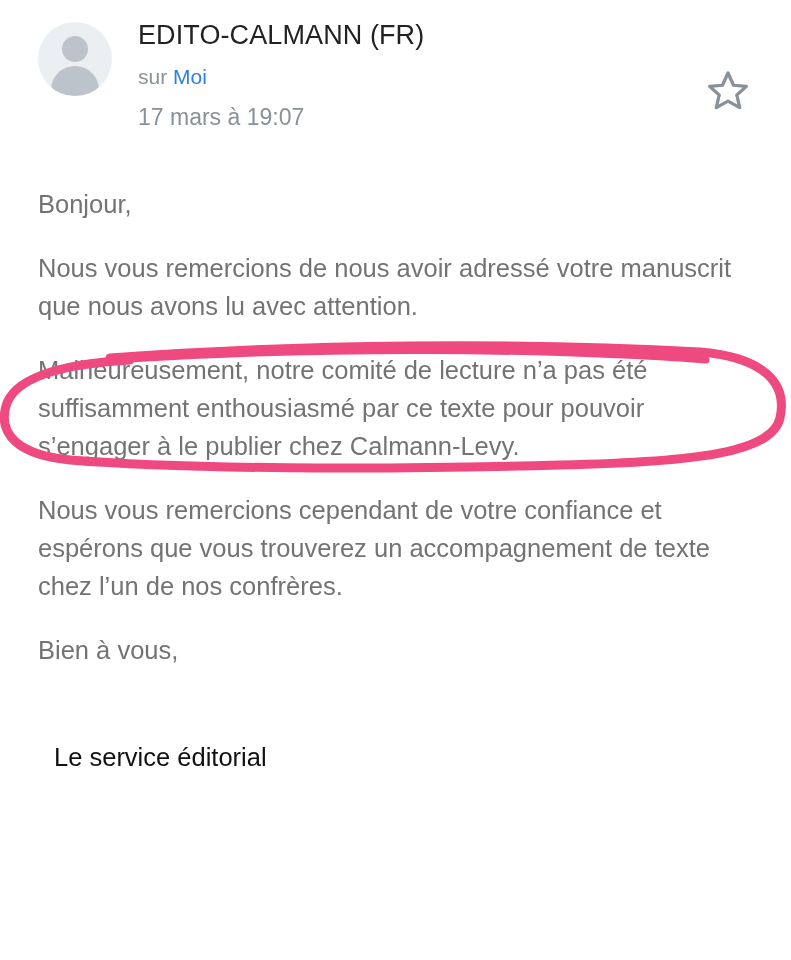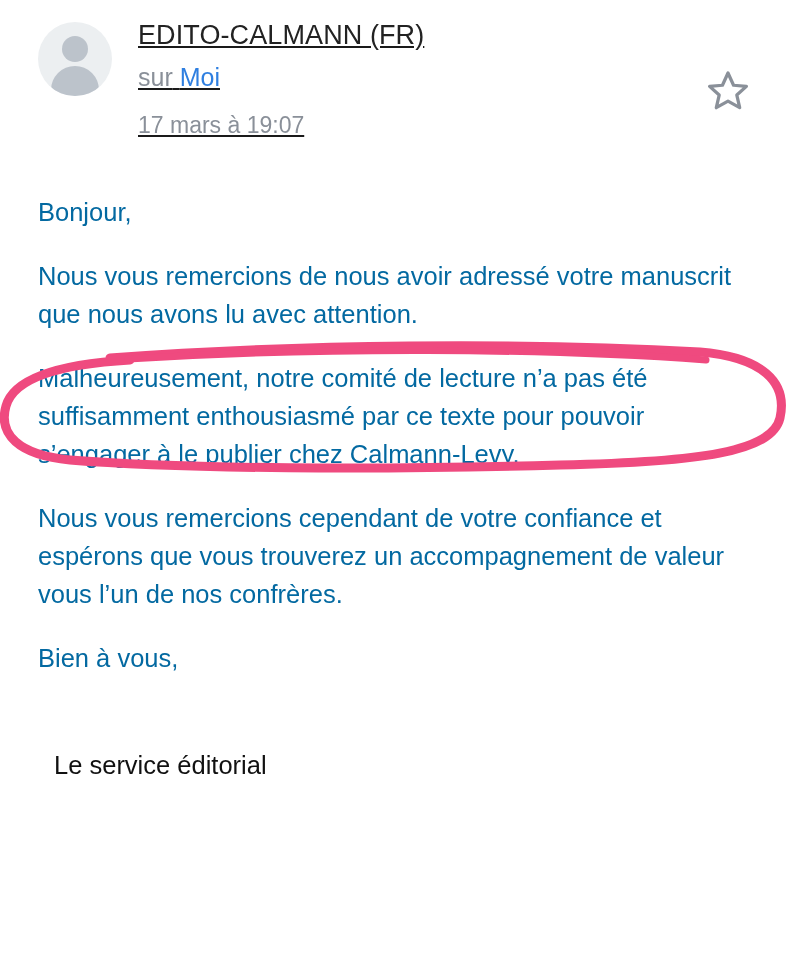--- a/index.html
+++ b/index.html
@@ -60,68 +60,67 @@
     background: #bcc3cb;
     left: 50%;
     bottom: 0;
     transform: translateX(-50%);
   }
 
   .header-text {
     margin-left: 26px;
     flex: 1 1 auto;
     min-width: 0;
-    text-decoration: underline;
   }
 
   .sender-name {
     font-size: 27px;
     line-height: 34px;
     color: #222222;
     letter-spacing: 0.1px;
     white-space: nowrap;
   }
 
   .sub-line {
-    font-size: 25px;
+    font-size: 21px;
     line-height: 32px;
     color: #8a9099;
     margin-top: 9px;
   }
   .sub-line .folder-link {
     color: #2f7fe0;
     cursor: pointer;
   }
 
   .date-line {
     font-size: 23px;
     line-height: 32px;
     color: #8a9099;
-    margin-top: 16px;
+    margin-top: 8px;
   }
 
   .star-button {
     position: absolute;
     right: 40px;
     top: 68px;
     width: 46px;
     height: 46px;
     cursor: pointer;
   }
   .star-button svg {
     display: block;
   }
 
   
   .msg-body {
     padding: 0 30px 0 38px;
     margin-top: 52px;
     font-size: 25.5px;
     line-height: 38px;
-    color: #0369a1;
+    color: #737373;
   }
   .msg-body p {
     margin: 0 0 26px 0;
   }
   .msg-body p.tight {
     margin-bottom: 4px;
   }
 
   .signature {
     margin-top: 66px;
@@ -168,21 +167,21 @@
       <svg width="46" height="46" viewBox="0 0 24 24" fill="none" stroke="#8a9099" stroke-width="1.7" stroke-linejoin="round">
         <polygon points="12,2.6 14.9,9 21.6,9.6 16.6,14.1 18.1,20.7 12,17.3 5.9,20.7 7.4,14.1 2.4,9.6 9.1,9"></polygon>
       </svg>
     </div>
   </div>
 
   <div class="msg-body">
     <p>Bonjour,</p>
     <p>Nous vous remercions de nous avoir adressé votre manuscrit que nous avons lu avec attention.</p>
     <p>Malheureusement, notre comité de lecture n’a pas été suffisamment enthousiasmé par ce texte pour pouvoir s’engager à le publier chez Calmann-Levy.</p>
-    <p>Nous vous remercions cependant de votre confiance et espérons que vous trouverez un accompagnement de valeur vous l’un de nos confrères.</p>
+    <p>Nous vous remercions cependant de votre confiance et espérons que vous trouverez un accompagnement de texte chez l’un de nos confrères.</p>
     <p class="tight">Bien à vous,</p>
   </div>
 
   <div class="signature">
     <div>Le service éditorial</div>
   </div>
 
   <svg class="annotation" viewBox="0 0 791 145" xmlns="http://www.w3.org/2000/svg">
     <path d="M110 28 C 300 14, 520 12, 700 22 C 762 27, 788 52, 780 88 C 772 122, 700 132, 560 135 C 380 140, 180 139, 70 130 C 18 125, -2 104, 6 76 C 14 48, 60 34, 130 30" fill="none" stroke="#ef4a7f" stroke-width="9" stroke-linecap="round"></path>
     <path d="M128 29 C 320 17, 540 18, 706 30" fill="none" stroke="#ef4a7f" stroke-width="7" stroke-linecap="round"></path>

